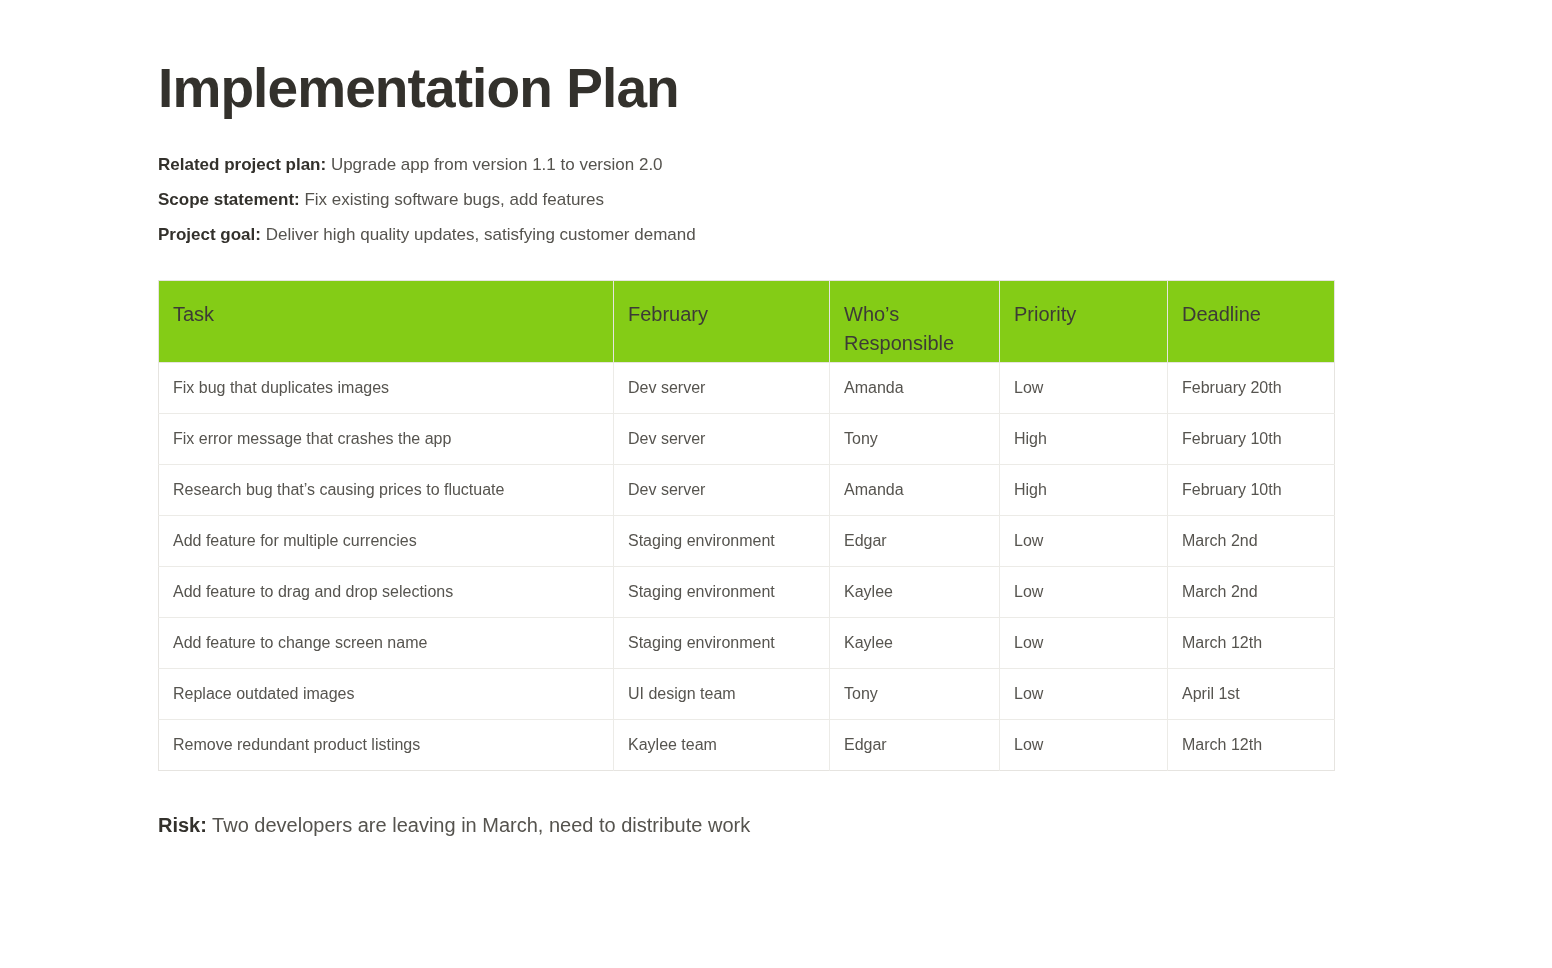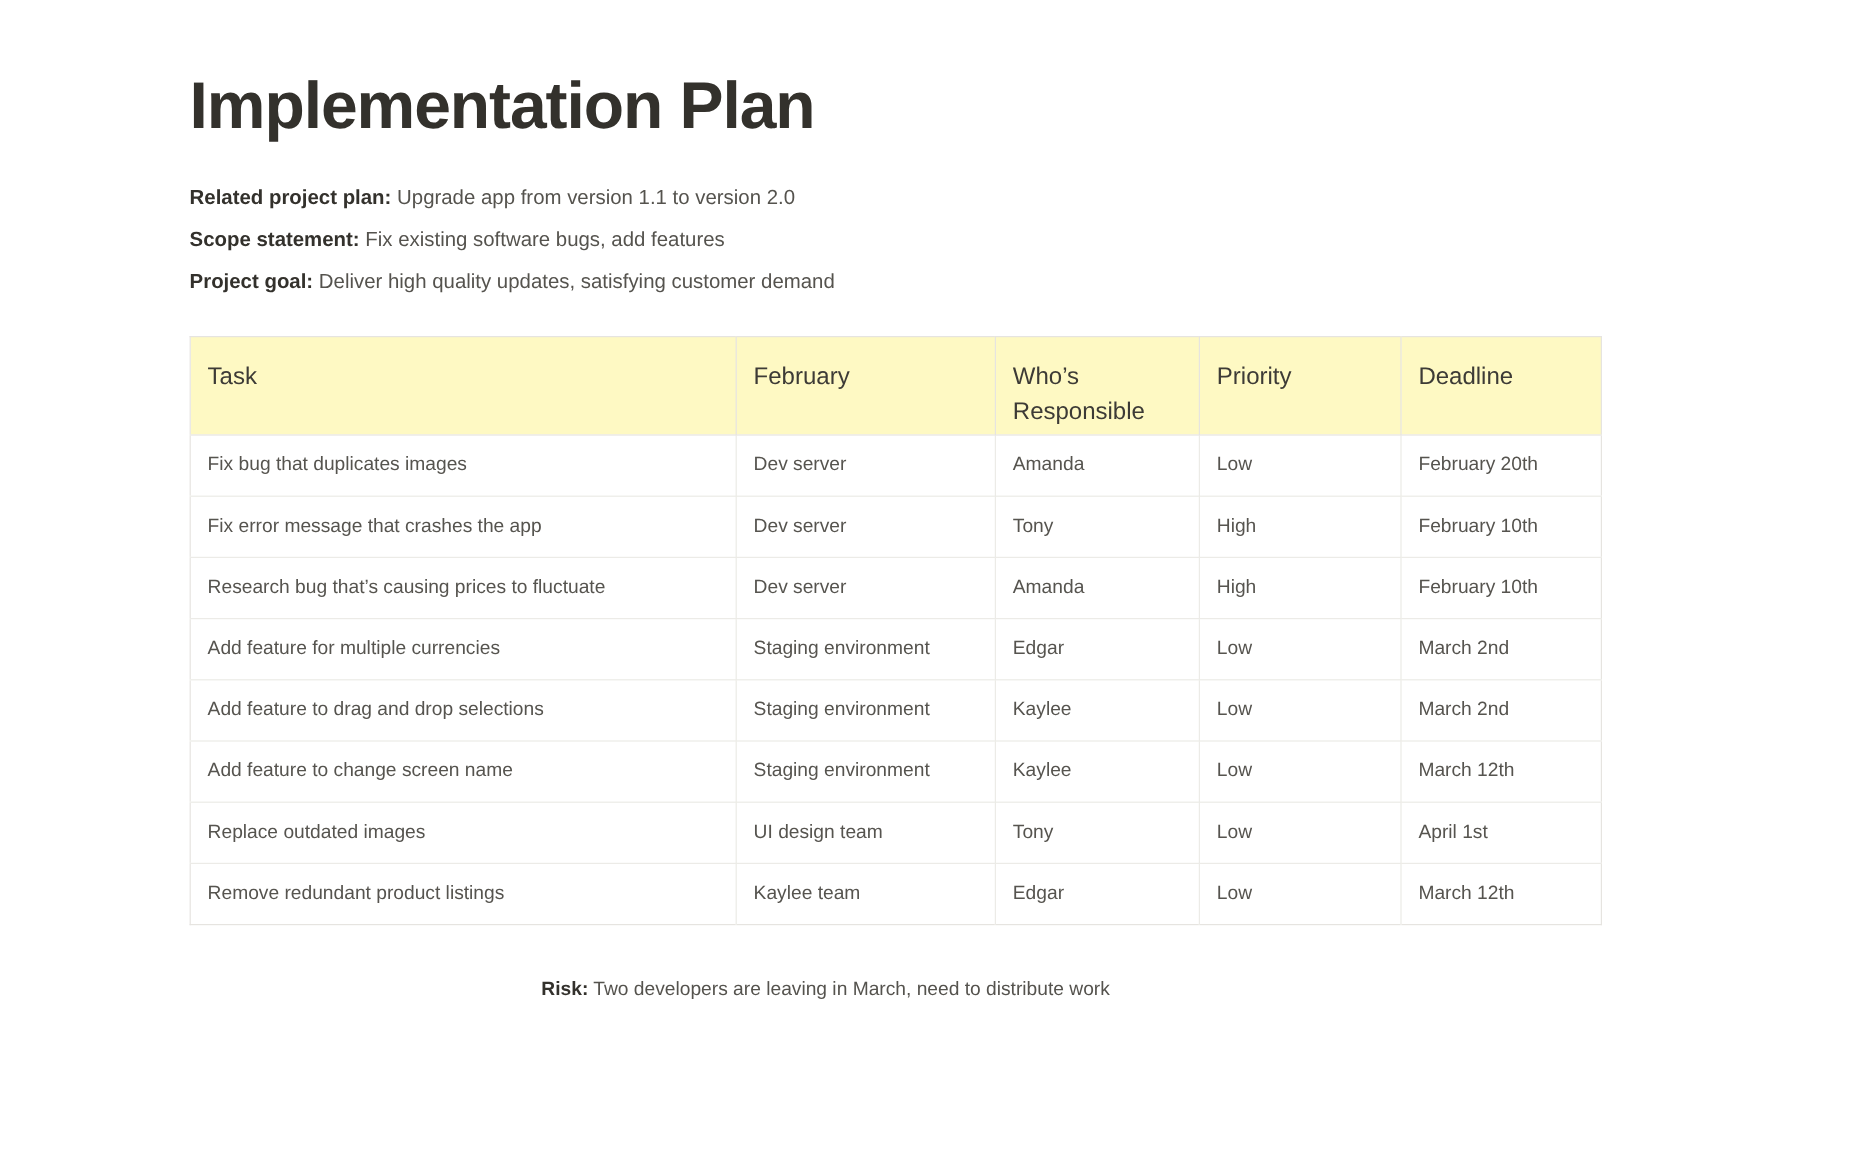--- a/index.html
+++ b/index.html
@@ -74,21 +74,21 @@
     border: 1px solid #e6e4e0;
   }
 
   table.plan-table col.c-task      { width: 455px; }
   table.plan-table col.c-res       { width: 216px; }
   table.plan-table col.c-who       { width: 170px; }
   table.plan-table col.c-pri       { width: 168px; }
   table.plan-table col.c-dead      { width: 167px; }
 
   table.plan-table thead th {
-    background: #fef9c3;
+    background: #84cc16;
     text-align: left;
     vertical-align: top;
     font-size: 20px;
     font-weight: normal;
     color: #3d3b36;
     padding: 19px 0 0 14px;
     height: 62px;
     line-height: 29px;
     border-right: 1px solid #e6e4e0;
     border-bottom: 1px solid #e6e4e0;
@@ -108,24 +108,23 @@
     overflow: hidden;
   }
   table.plan-table tbody td:last-child { border-right: none; }
   table.plan-table tbody tr:last-child td { border-bottom: none; }
 
   .footer-block {
     margin-top: 36px;
     width: 1060px;
   }
   .footer-line {
-    font-size: 16px;
+    font-size: 20px;
     line-height: 36px;
     color: #55534e;
-    text-align: center;
   }
   .footer-label {
     font-weight: bold;
     color: #33312c;
   }
 </style>
 </head>
 <body>
 
 <div class="page">

